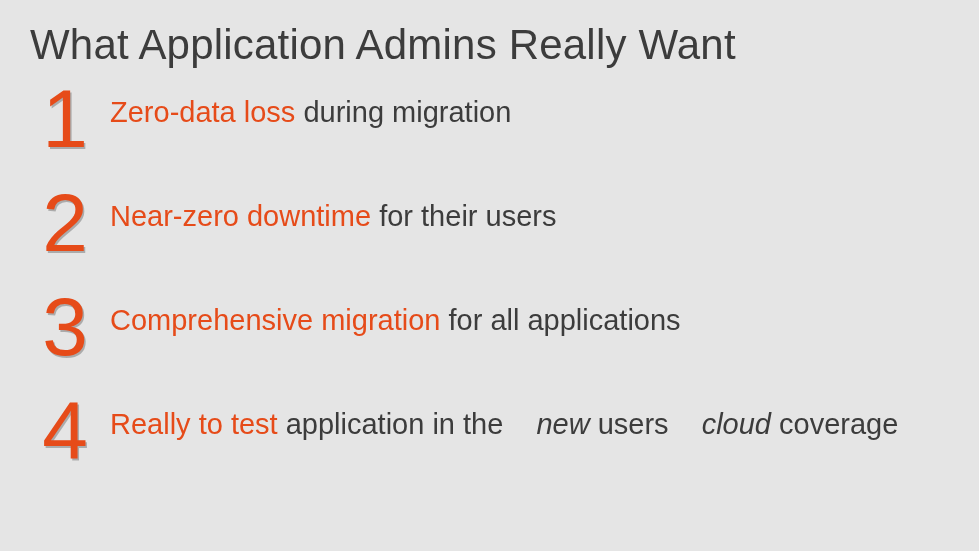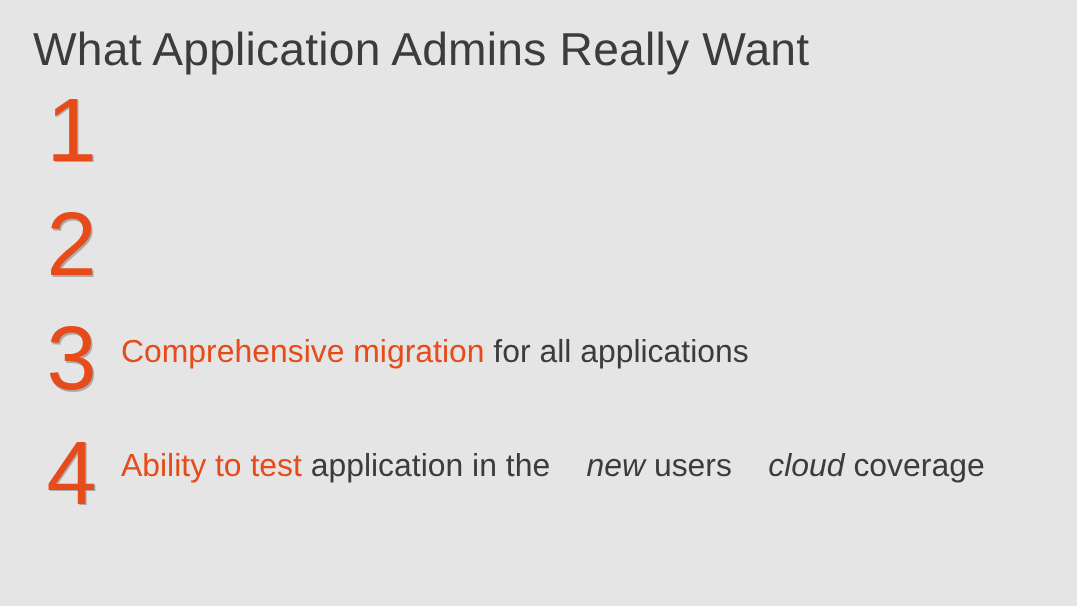--- a/index.html
+++ b/index.html
@@ -67,34 +67,40 @@
 <body>
 
 <div class="slide">
 
   <h1 class="title">What Application Admins Really Want</h1>
 
   <div class="list">
 
     <div class="row">
       <div class="num">1</div>
+      <div class="body">
+        <span class="hl">Zero-data loss</span><span> during migration</span><span class="em1"></span><span></span><span class="em1"></span><span></span>
+      </div>
     </div>
 
     <div class="row">
       <div class="num">2</div>
+      <div class="body">
+        <span class="hl">Near-zero downtime</span><span> for their users</span><span class="em1"></span><span></span><span class="em1"></span><span></span>
+      </div>
     </div>
 
     <div class="row">
       <div class="num">3</div>
       <div class="body">
         <span class="hl">Comprehensive migration</span><span> for all applications</span><span class="em1"></span><span></span><span class="em1"></span><span></span>
       </div>
     </div>
 
     <div class="row">
       <div class="num">4</div>
       <div class="body">
-        <span class="hl">Ability to test</span><span> application in the </span><span class="em1">new</span><span> users </span><span class="em1">cloud</span><span> coverage</span>
+        <span class="hl">Really to test</span><span> application in the </span><span class="em1">new</span><span> users </span><span class="em1">cloud</span><span> coverage</span>
       </div>
     </div>
 
   </div>
 </div>
 
 </body></html>

